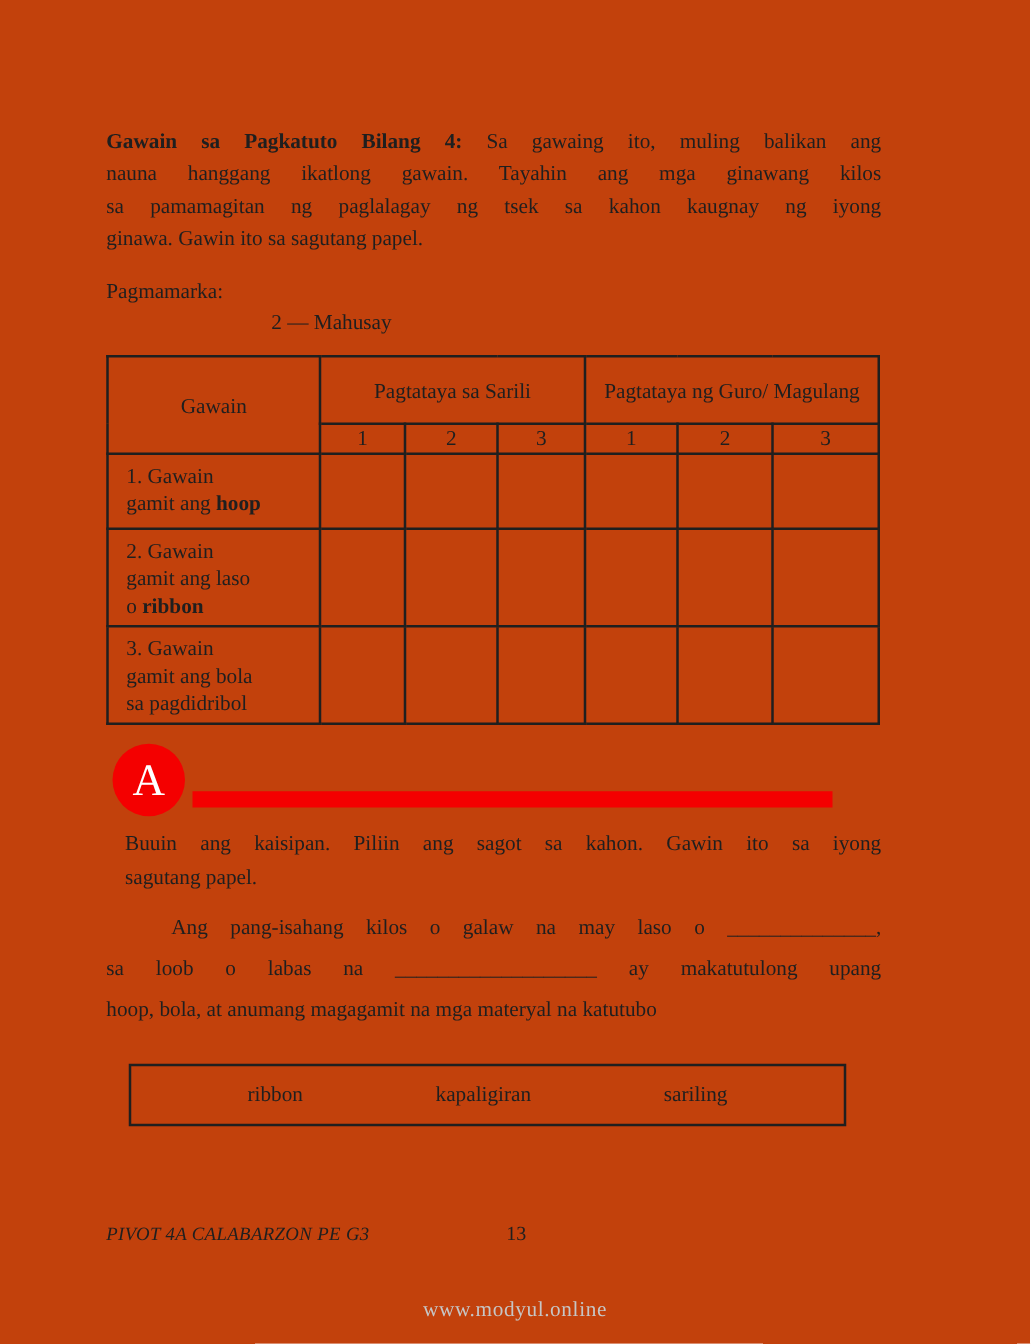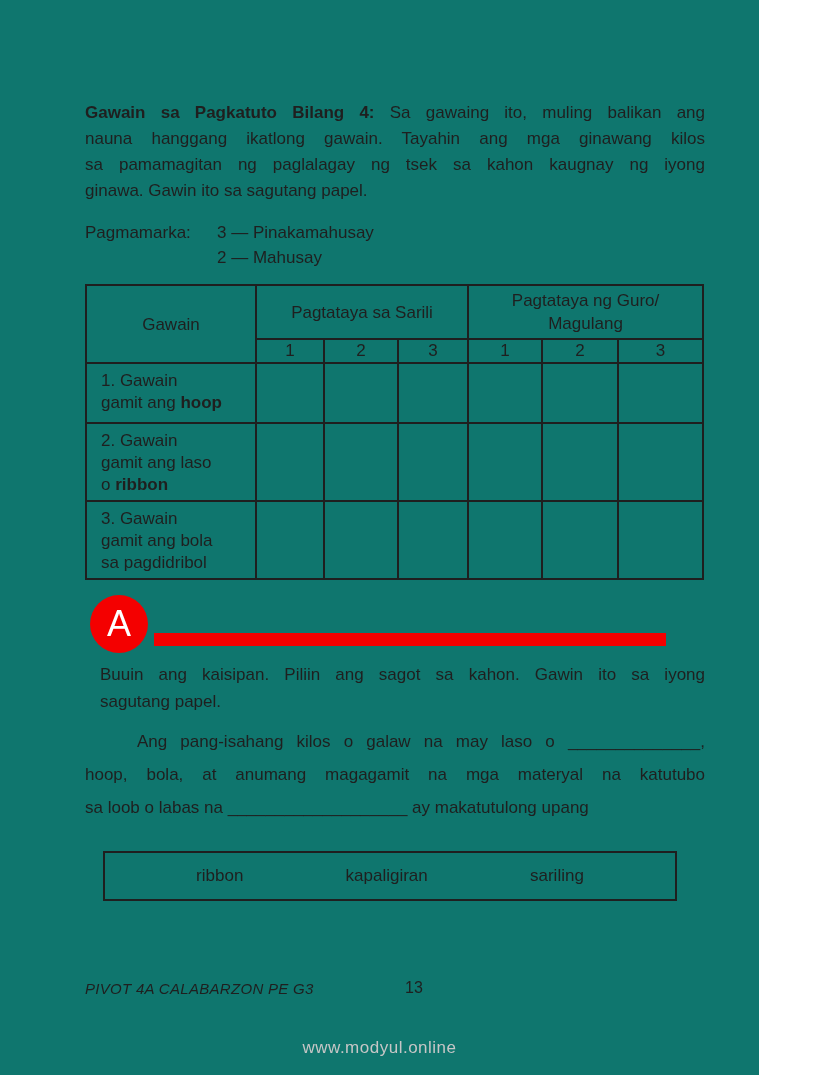--- a/index.html
+++ b/index.html
@@ -1,20 +1,20 @@
 <!DOCTYPE html>
 <html style="--red: #f40000; --ink: #1f1f1f; --wm: #c6c6c6;"><head>
 <meta charset="utf-8">
 <style>
   :root { --red:#f40000; --ink:#1f1f1f; --wm:#c6c6c6; }
   * { box-sizing: border-box; }
   html,body { margin:0; padding:0; background:#ffffff; }
   .page {
-    position:relative; width:759px; height:1075px; background:#0f766e;
-    font-family:Liberation Sans, sans-serif; color:var(--ink);
+    position:relative; width:824px; height:1075px; background:#c2410c;
+    font-family:Liberation Serif, serif; color:var(--ink);
     overflow:hidden;
   }
   .content { position:absolute; left:85px; top:0; width:620px; }
 
   .b { font-weight:bold; }
   .tline { white-space:normal; }
   .para .tline:not(:last-child) { text-align:justify; text-align-last:justify; }
 
   .intro { margin-top:100px; font-size:17px; line-height:26px; }
 
@@ -75,21 +75,20 @@
     <div class="intro para">
         <div class="tline"><span class="b">Gawain sa Pagkatuto Bilang 4:</span><span> Sa gawaing ito, muling balikan ang</span></div>
         <div class="tline"><span>nauna hanggang ikatlong gawain. Tayahin ang mga ginawang kilos</span></div>
         <div class="tline"><span>sa pamamagitan ng paglalagay ng tsek sa kahon kaugnay ng iyong</span></div>
         <div class="tline"><span>ginawa. Gawin ito sa sagutang papel.</span></div>
       </div>
 
     <div class="rubric">
       <div class="rubric-row">
         <span class="rubric-label">Pagmamarka:</span>
-        <span>3 — Pinakamahusay</span>
       </div>
       <div class="rubric-row">
         <span class="rubric-label"></span>
         <span>2 — Mahusay</span>
       </div>
     </div>
 
     <table class="assess">
       <colgroup>
         <col style="width:170px">
@@ -164,22 +163,22 @@
       <div class="redbar"></div>
     </div>
 
     <div class="instr para">
         <div class="tline"><span>Buuin ang  kaisipan. Piliin ang sagot sa kahon. Gawin ito sa iyong</span></div>
         <div class="tline"><span>sagutang papel.</span></div>
       </div>
 
     <div class="fill para">
         <div class="tline"><span>Ang pang-isahang kilos o galaw na may laso o ______________,</span></div>
+        <div class="tline"><span>sa loob o labas na ___________________ ay makatutulong upang</span></div>
         <div class="tline"><span>hoop, bola, at anumang magagamit na mga materyal na katutubo</span></div>
-        <div class="tline"><span>sa loob o labas na ___________________ ay makatutulong upang</span></div>
       </div>
 
     <div class="wordbox">
         <span>ribbon</span>
         <span>kapaligiran</span>
         <span>sariling</span>
       </div>
 
   </div>
 

